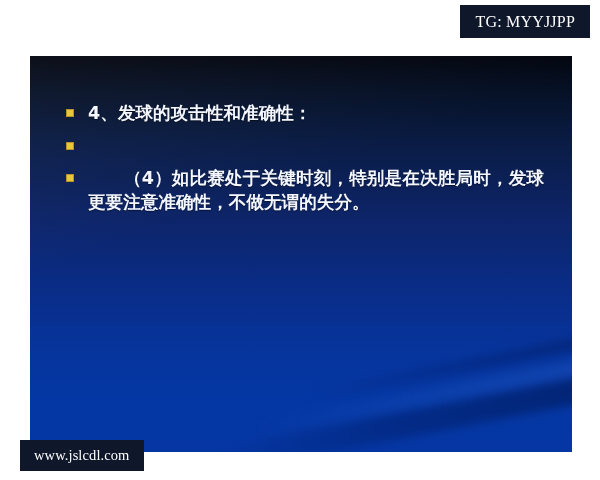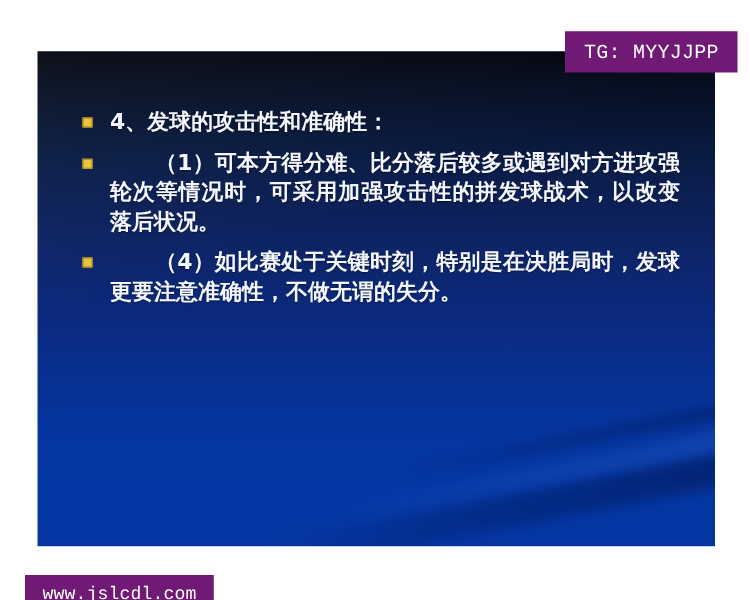--- a/index.html
+++ b/index.html
@@ -12,21 +12,21 @@
     height: 480px;
     position: relative;
     overflow: hidden;
     font-family: "Liberation Sans", sans-serif;
   }
 
   
   #slide {
     position: absolute;
     left: 30px;
-    top: 41px;
+    top: 56px;
     width: 542px;
     height: 396px;
     background:
       linear-gradient(160deg, rgba(255,255,255,0.045) 0%, rgba(255,255,255,0) 38%),
       linear-gradient(to bottom,
           #03050f 0%,
           #061024 8%,
           #0a1c45 22%,
           #0d2467 40%,
           #0a2c86 58%,
@@ -102,28 +102,27 @@
     background: #eac63a;
     border: 1px solid #b8912a;
     box-sizing: border-box;
   }
 
   .para .indent { display: inline-block; width: 2.05em; }
 
   
   .watermark {
     position: absolute;
-    background: #701a75;
+    background: #0f172a;
     color: #ffffff;
-    font-family: Liberation Mono, monospace;
+    font-family: Liberation Serif, serif;
     display: flex;
     align-items: center;
     justify-content: center;
     white-space: nowrap;
-    margin-top: 20px;
   }
   #tg-watermark {
     right: 10px;
     top: 5px;
     height: 33px;
     padding: 0 15px;
     font-size: 16px;
     letter-spacing: 0.2px;
   }
   #site-watermark {
@@ -145,21 +144,21 @@
 
   <div id="content">
 
     <div class="para">
       <span class="bullet"></span>
       <span>4、发球的攻击性和准确性：</span>
     </div>
 
     <div class="para">
       <span class="bullet"></span>
-      <span class="indent"></span><span>（1）可本方得分难、比分落后较多或遇到对方进攻强轮次等情况时，可采用加强攻击性的拼发球战术，以改变落后状况。</span>
+      <span class="indent"></span>
     </div>
 
 
 
     <div class="para">
       <span class="bullet"></span>
       <span class="indent"></span><span>（4）如比赛处于关键时刻，特别是在决胜局时，发球更要注意准确性，不做无谓的失分。</span>
     </div>
 
   </div>

